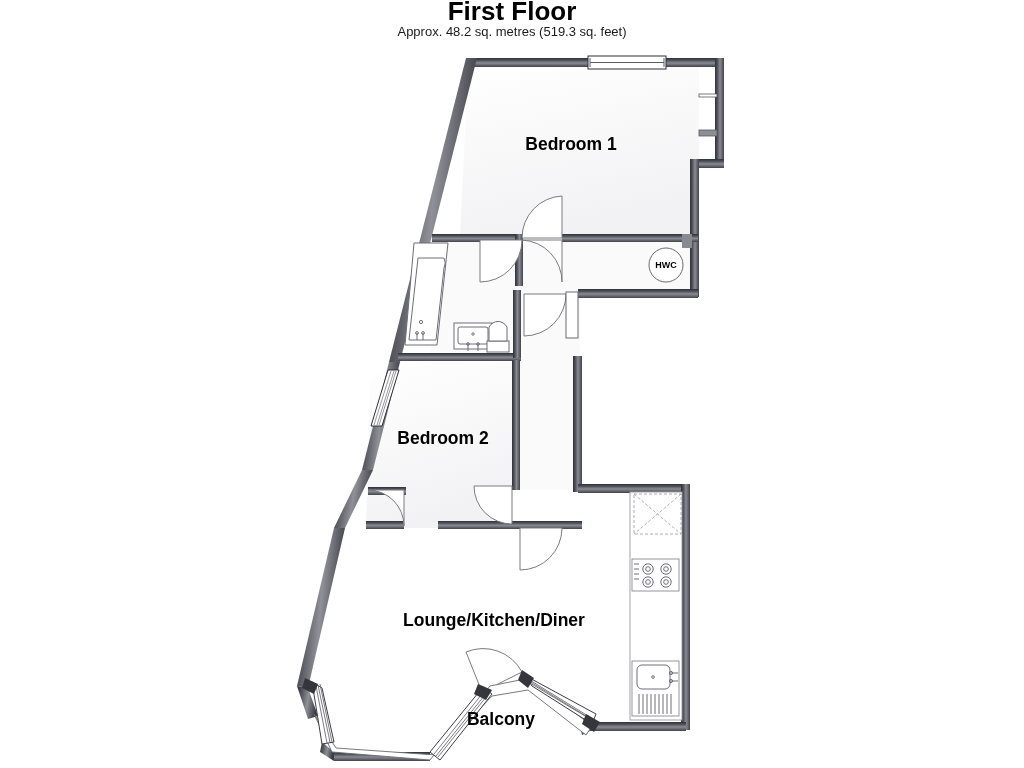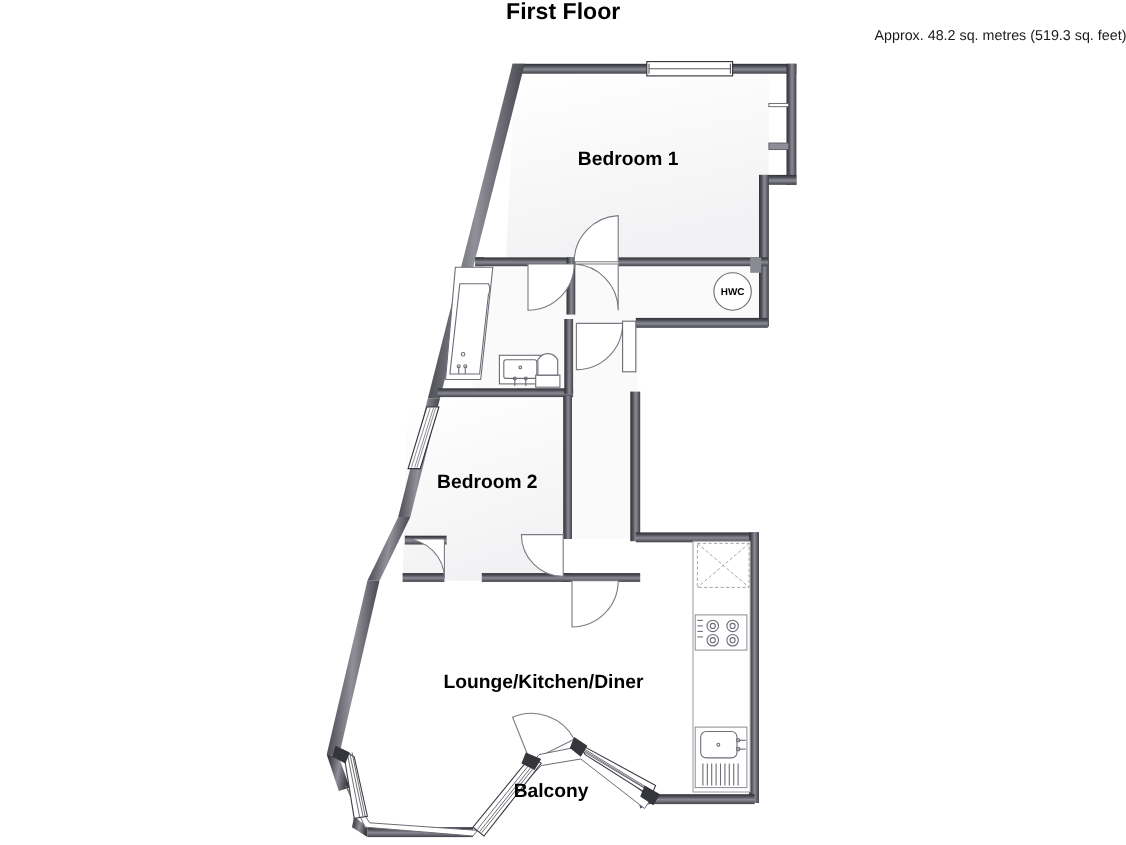--- a/index.html
+++ b/index.html
@@ -23,36 +23,35 @@
   .title-block {
     position: absolute;
     top: 0px;
     left: 0;
     width: 1024px;
     text-align: center;
     pointer-events: none;
   }
   .plan-title {
     font-family: "Liberation Sans", sans-serif;
-    font-size: 21px;
+    font-size: 26px;
     font-weight: bold;
     color: #000000;
     letter-spacing: 0px;
     line-height: 22px;
     margin: 0;
     text-align: center;
   }
   .plan-subtitle {
     font-family: "Liberation Sans", sans-serif;
     font-size: 13px;
     font-weight: normal;
     color: #1a1a1a;
     line-height: 15px;
     margin: 2px 0 0 0;
-    text-align: right;
   }
   svg.plan-svg {
     position: absolute;
     top: 0;
     left: 0;
     width: 1024px;
     height: 768px;
     display: block;
   }
   .room-label {

